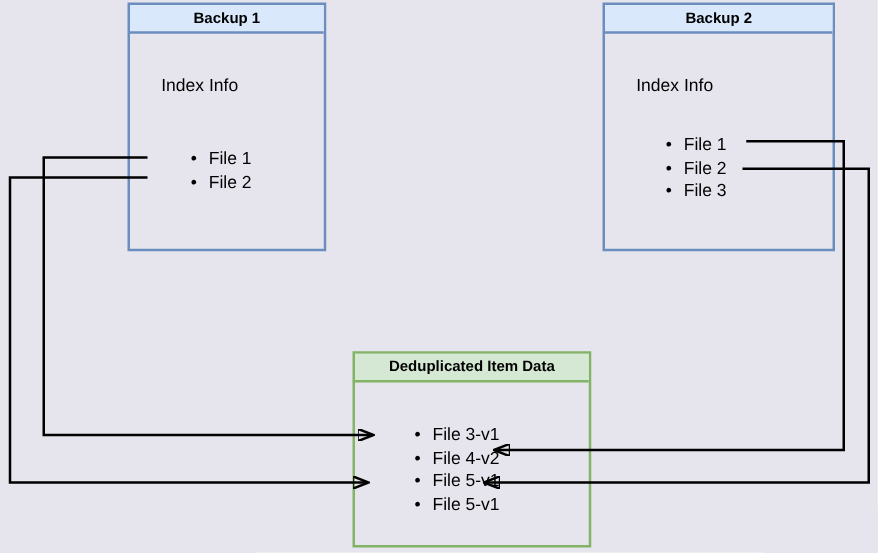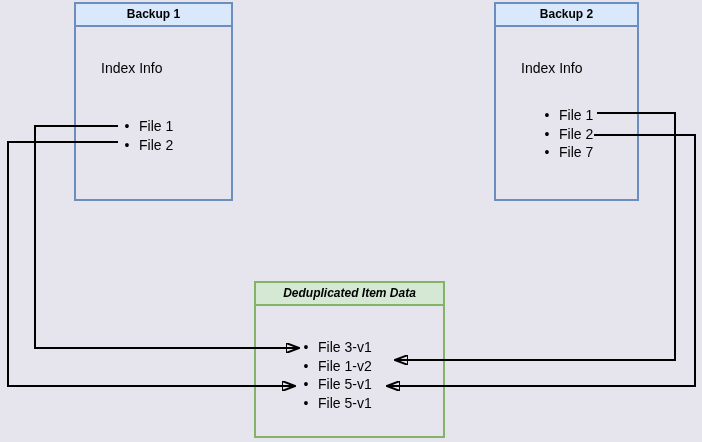--- a/index.html
+++ b/index.html
@@ -8,32 +8,33 @@
     position:relative;
     width:702px;height:442px;
     background:var(--page-bg,#e6e5ee);
     overflow:hidden;
   }
   .box{
     position:absolute;
     border:2px solid;
     box-sizing:border-box;
     background:transparent;
+    margin-left:28px;
   }
   .box.blue{border-color:var(--blue-border,#6c8ebf);}
   .box.green{border-color:var(--green-border,#82b366);}
   .box-header{
     height:21px;line-height:21px;
     text-align:center;
     font-size:12px;font-weight:bold;
     border-bottom:2px solid;
     box-sizing:content-box;
   }
   .blue .box-header{background:var(--blue-fill,#dae8fc);border-color:var(--blue-border,#6c8ebf);}
-  .green .box-header{background:var(--green-fill,#d5e8d4);border-color:var(--green-border,#82b366);font-style:italic;}
+  .green .box-header{background:var(--green-fill,#d5e8d4);border-color:var(--green-border,#82b366);}
   .subtitle{
     position:absolute;left:25px;top:56px;
     font-size:14px;white-space:nowrap;
   }
   .file-list{position:absolute;}
   .file-row{
     display:flex;align-items:center;
     height:18.5px;font-size:14px;white-space:nowrap;
   }
   .dot{
@@ -61,53 +62,53 @@
         <span class="dot">•</span>
         <span>File 1</span>
       </div>
       <div class="file-row">
         <span class="dot">•</span>
         <span>File 2</span>
       </div>
     </div>
   </div>
 
-  <div class="box blue" style="left:494px;top:2px;width:145px;height:199px">
+  <div class="box blue" style="left:454px;top:2px;width:186px;height:199px">
     <div class="box-header">
       <span>Backup 2</span>
     </div>
     <div class="subtitle">Index Info</div>
     <div class="file-list" style="left:44px;top:102px">
       <div class="file-row">
         <span class="dot">•</span>
         <span>File 1</span>
       </div>
       <div class="file-row">
         <span class="dot">•</span>
         <span>File 2</span>
       </div>
       <div class="file-row">
         <span class="dot">•</span>
-        <span>File 7</span>
+        <span>File 3</span>
       </div>
     </div>
   </div>
 
   <div class="box green" style="left:254px;top:281px;width:191px;height:157px">
     <div class="box-header">
       <span>Deduplicated Item Data</span>
     </div>
     <div class="file-list" style="left:43px;top:55px">
       <div class="file-row">
         <span class="dot">•</span>
         <span>File 3-v1</span>
       </div>
       <div class="file-row">
         <span class="dot">•</span>
-        <span>File 1-v2</span>
+        <span>File 4-v2</span>
       </div>
       <div class="file-row">
         <span class="dot">•</span>
         <span>File 5-v1</span>
       </div>
       <div class="file-row">
         <span class="dot">•</span>
         <span>File 5-v1</span>
       </div>
     </div>

